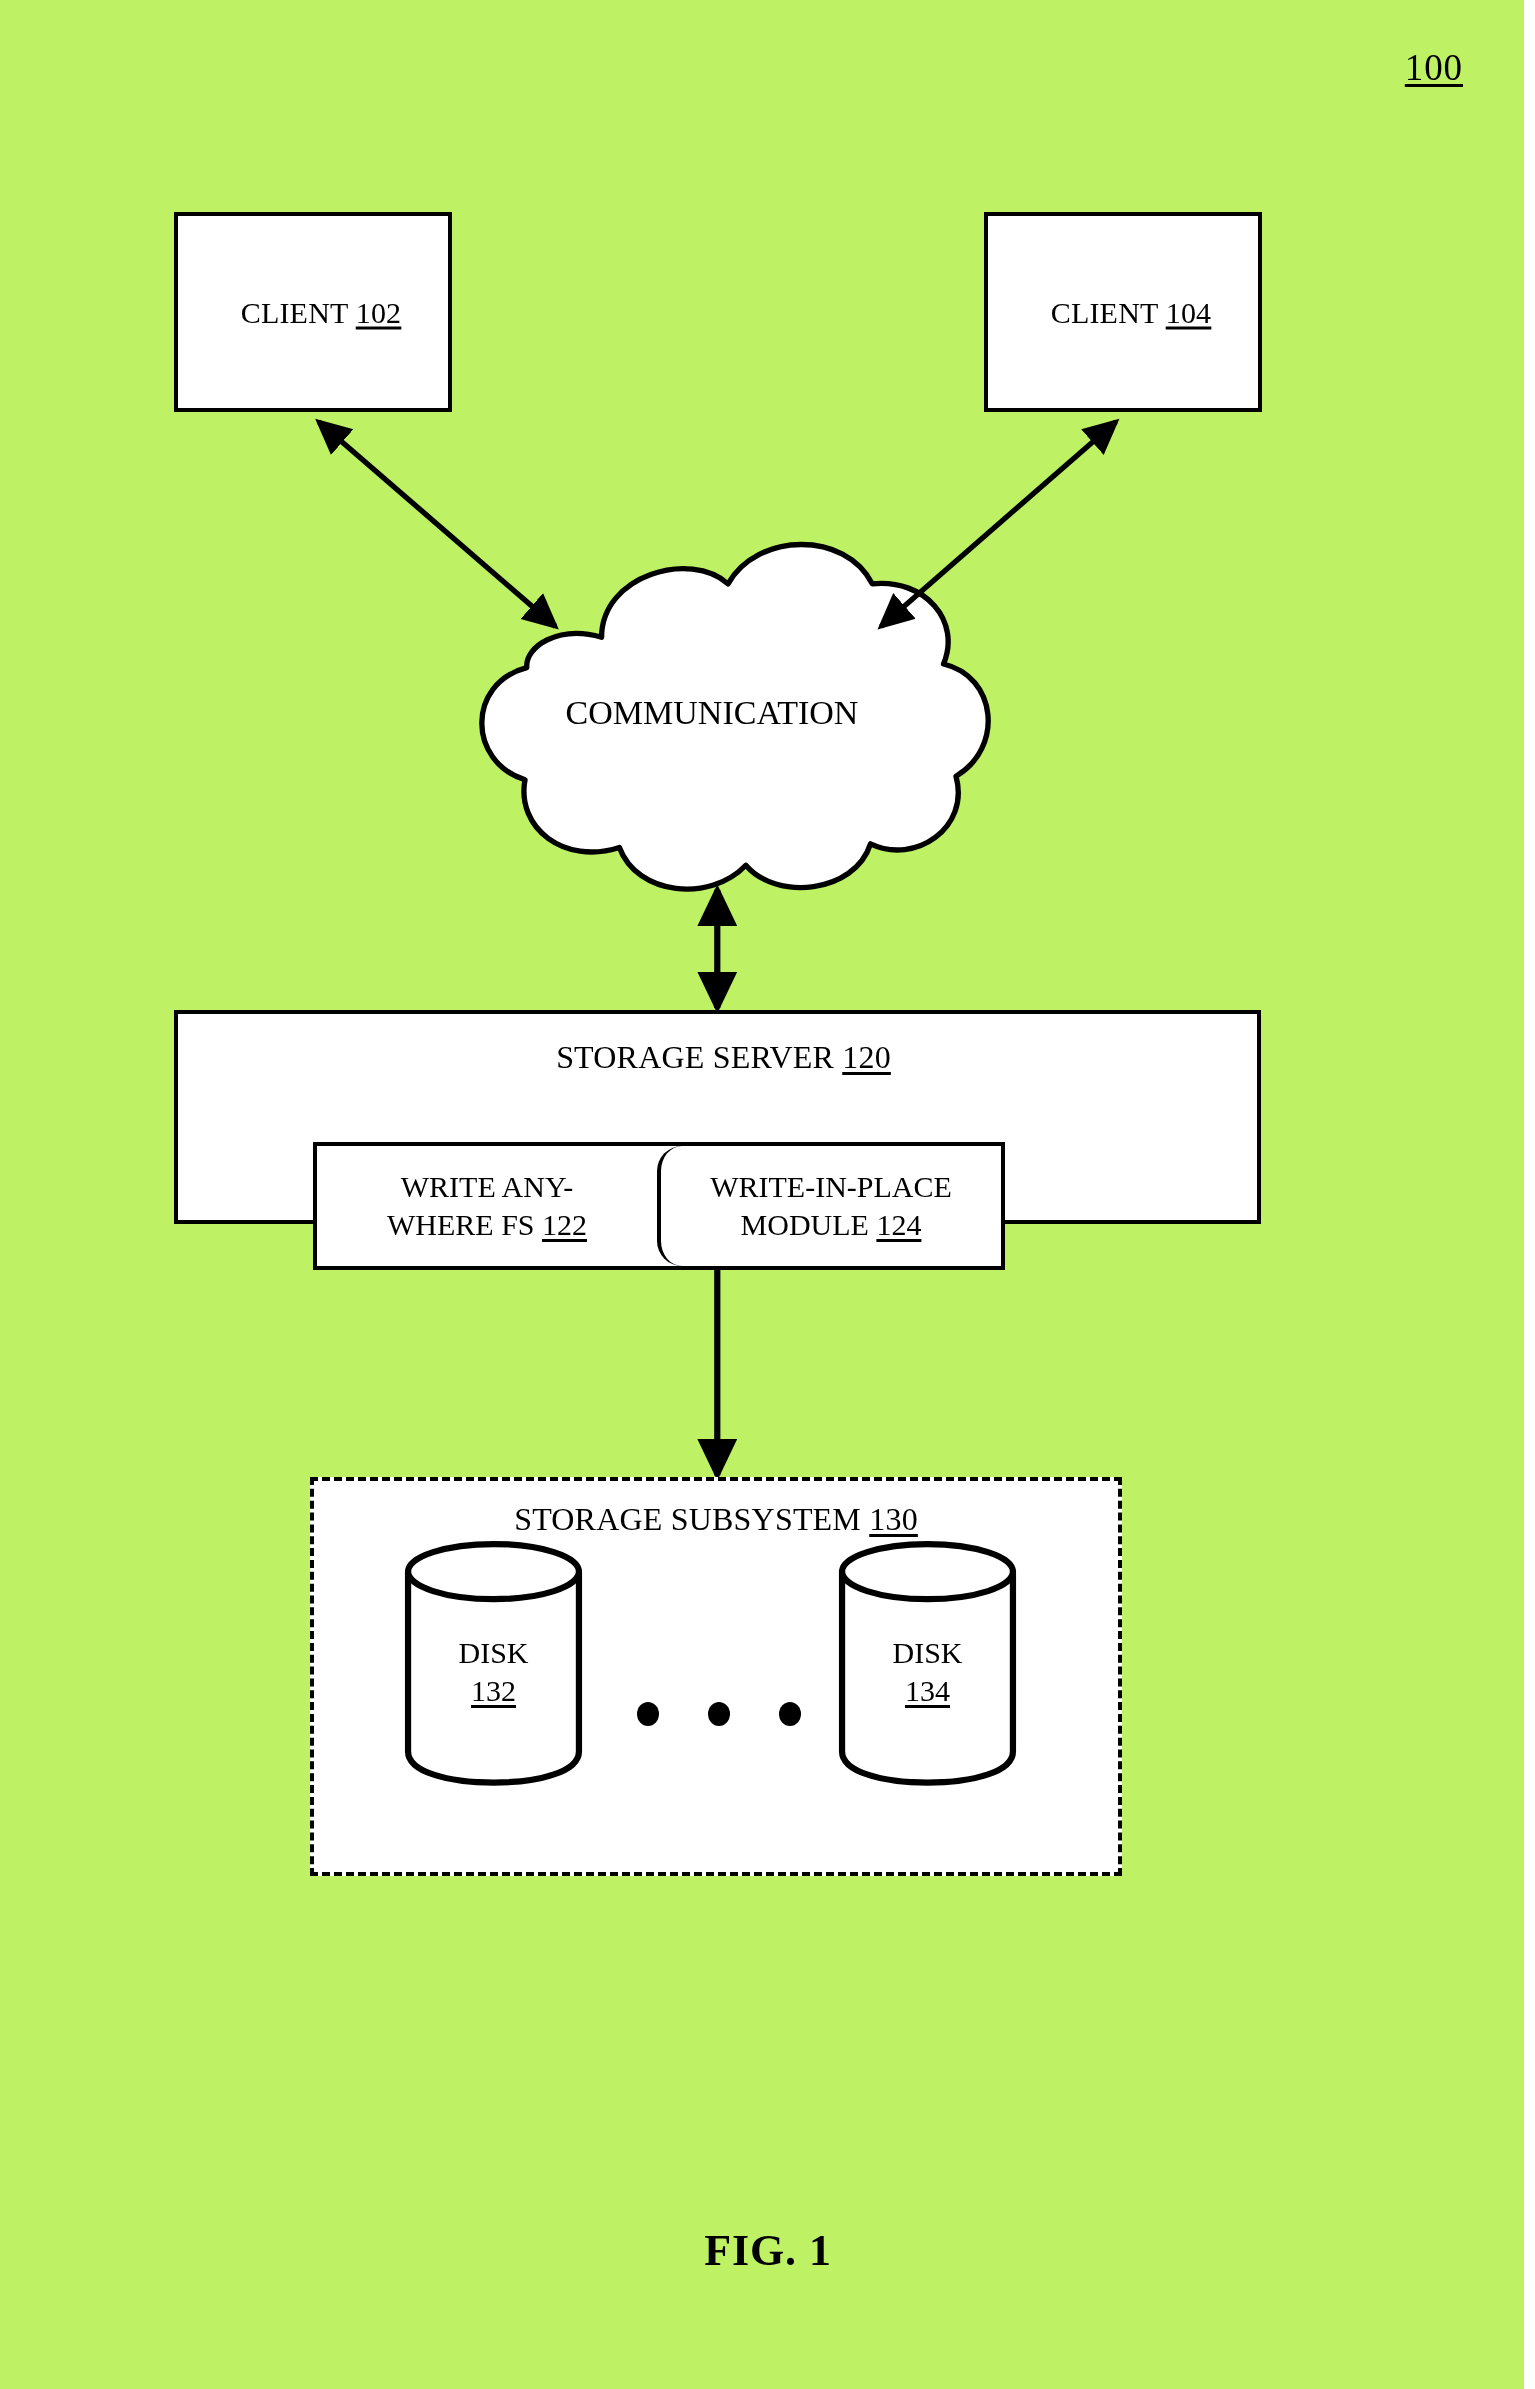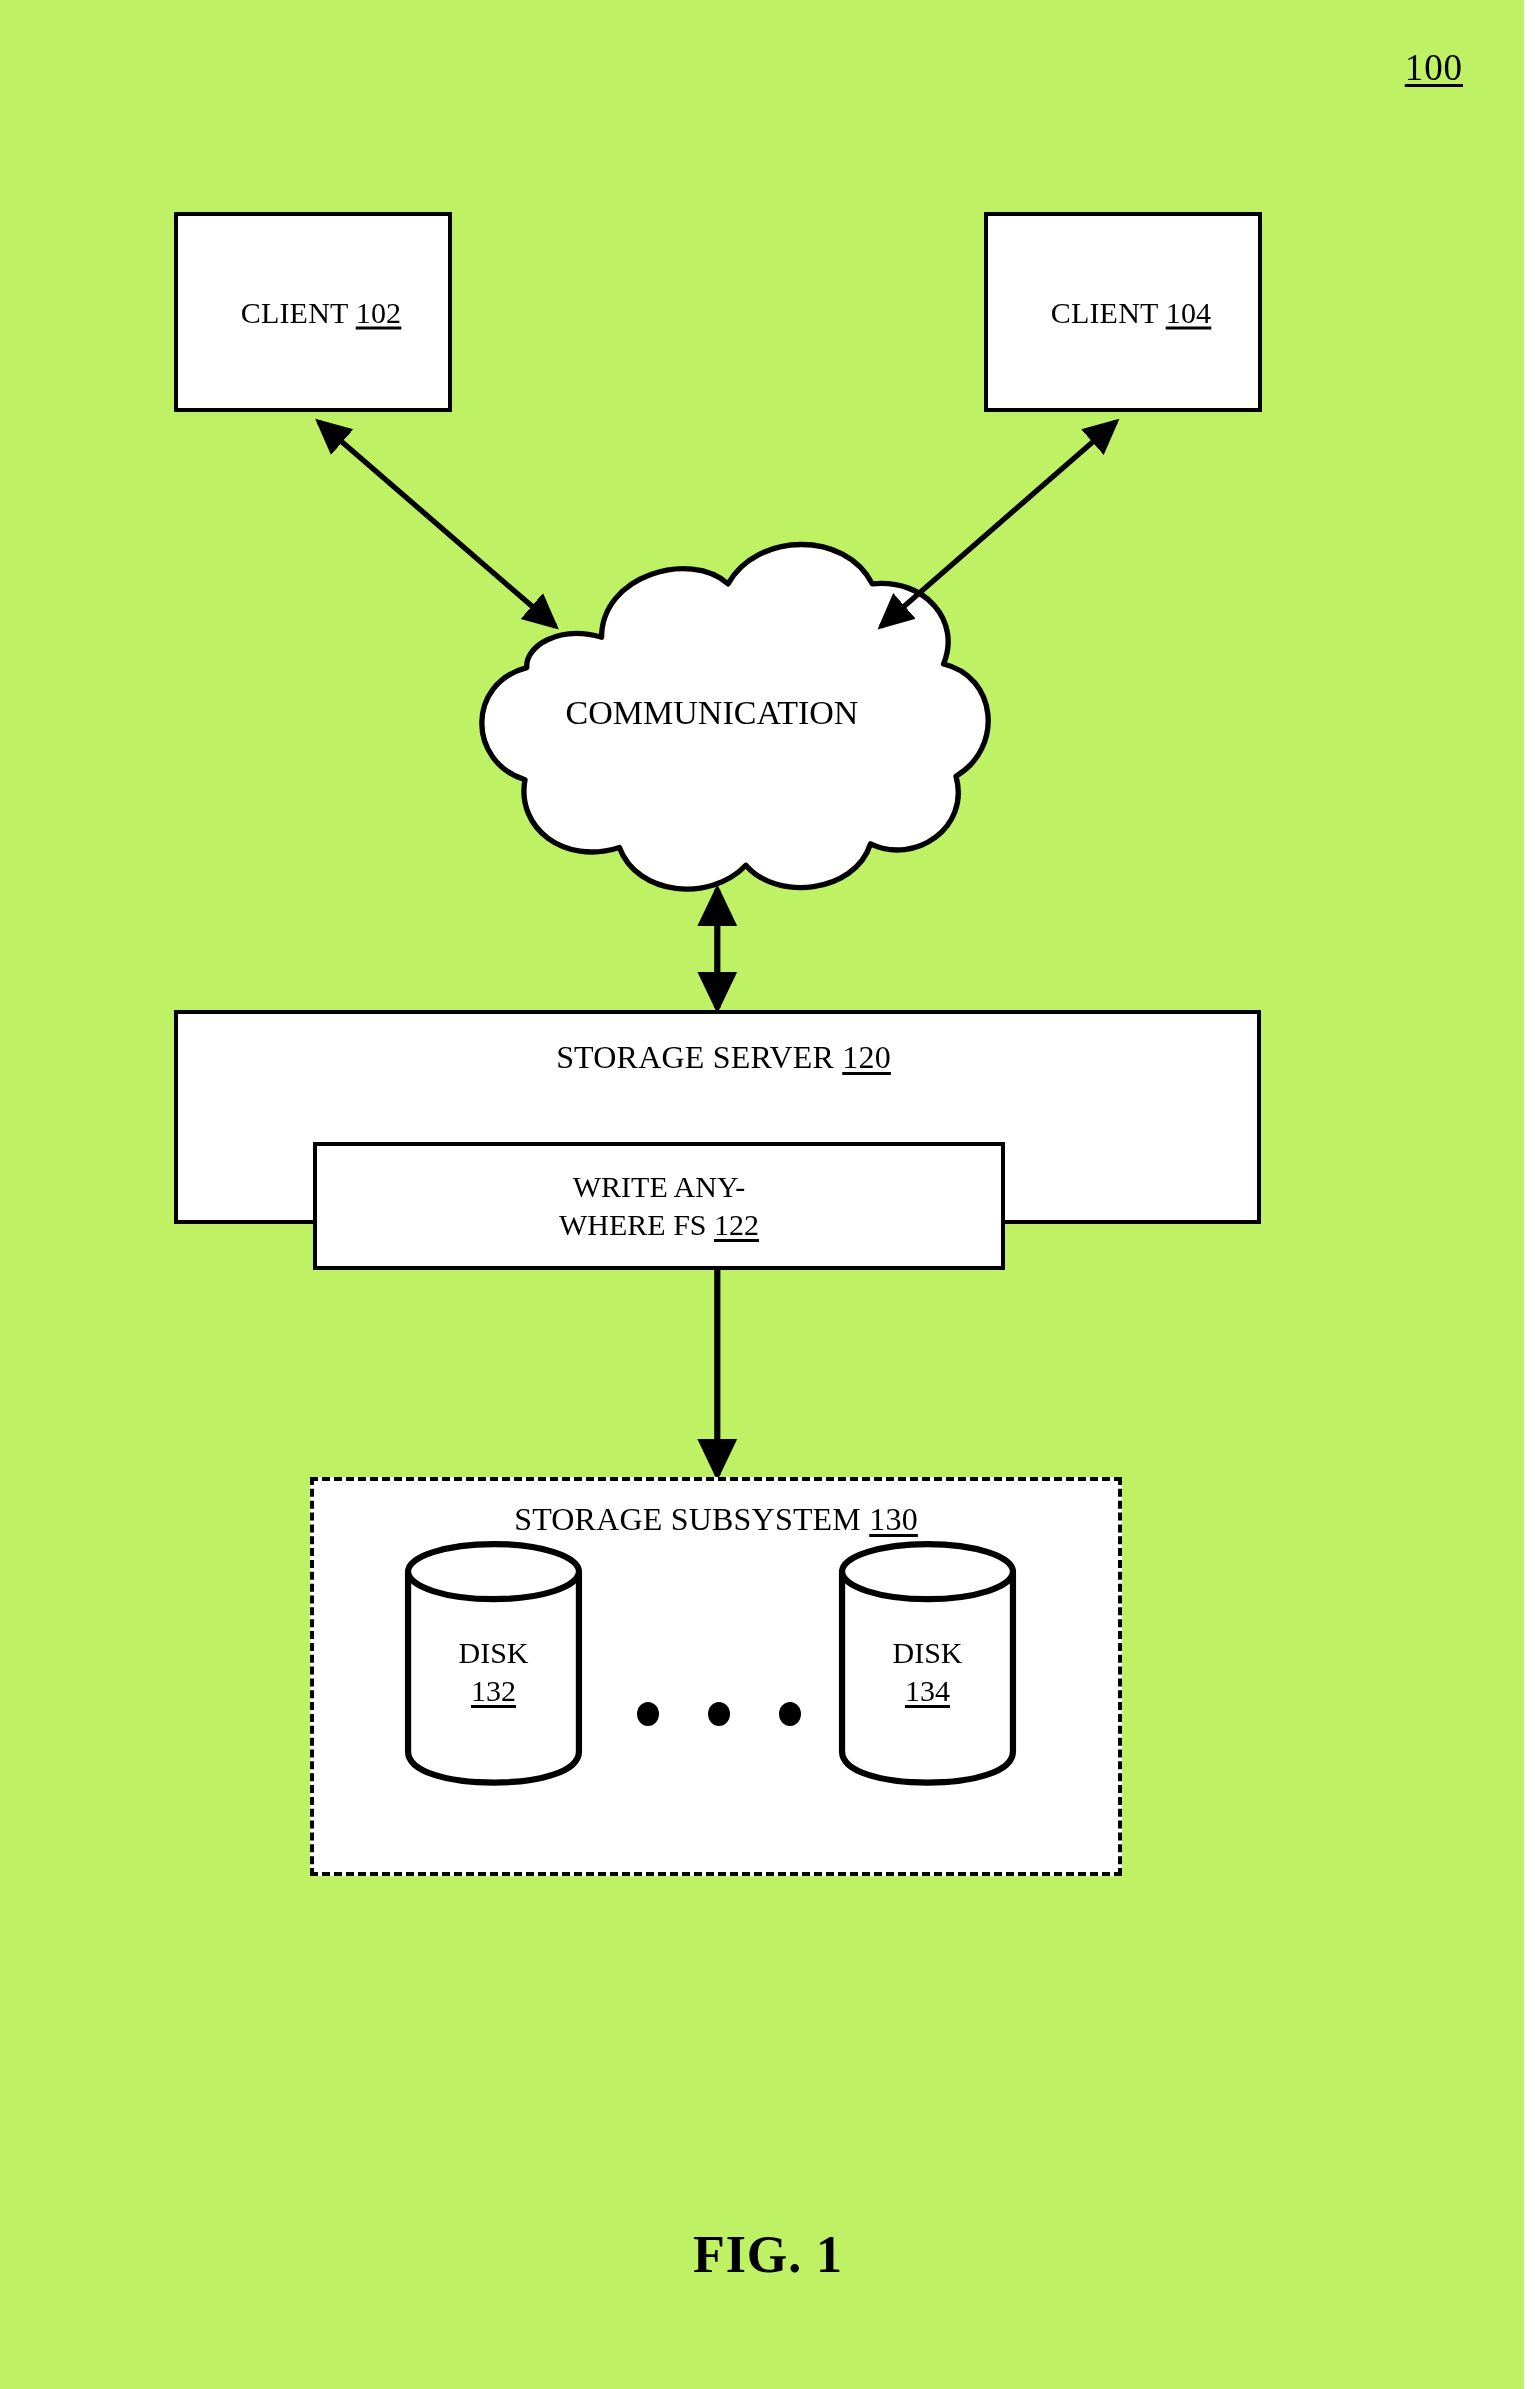--- a/index.html
+++ b/index.html
@@ -172,21 +172,21 @@
   .ellipsis-dots i:nth-child(2) { left: 83px; }
   .ellipsis-dots i:nth-child(3) { left: 154px; }
 
   
   .fig-caption {
     position: absolute;
     left: 0;
     top: 2225px;
     width: 1536px;
     text-align: center;
-    font-size: 52px;
+    font-size: 44px;
     font-weight: bold;
     letter-spacing: 0.9px;
   }
 </style>
 </head>
 <body>
 
 <div id="page">
 
   <div class="fig-num">100</div>
@@ -248,20 +248,27 @@
   </div>
 
   <div id="modules-row">
     <div class="module-cell">
       <div>
         <span>WRITE ANY-</span><br>
         <span>WHERE FS</span>
         <span class="num">122</span>
       </div>
     </div>
+    <div class="module-cell">
+      <div>
+        <span>WRITE-IN-PLACE</span><br>
+        <span>MODULE</span>
+        <span class="num">124</span>
+      </div>
+    </div>
   </div>
 
   <div id="storage-subsystem-box">
     <div class="box-label" id="storage-subsystem-title">
       <span>STORAGE SUBSYSTEM</span>
       <span class="num">130</span>
     </div>
 
     <div class="disk" id="disk-left">
       <svg width="189" height="251" viewBox="0 0 212 282" aria-hidden="true">

